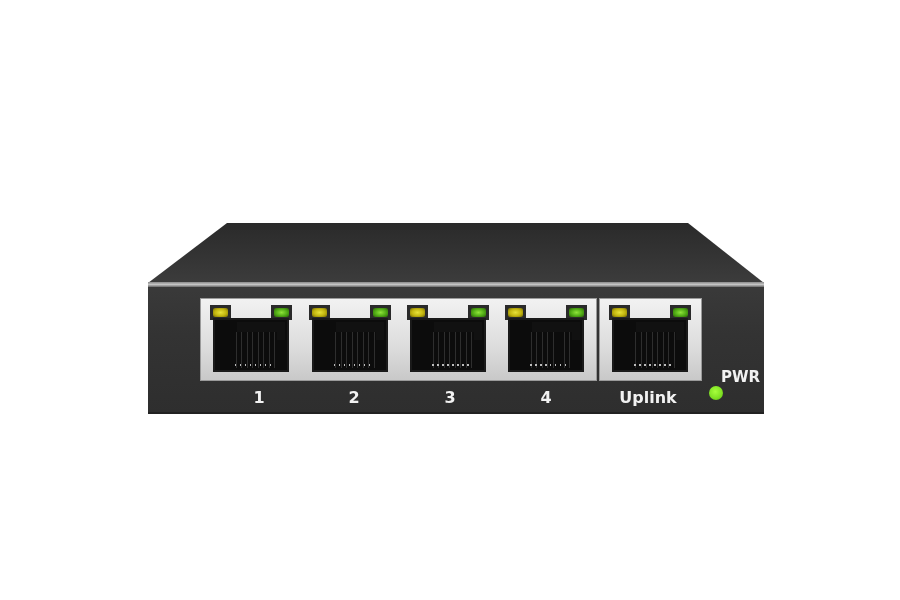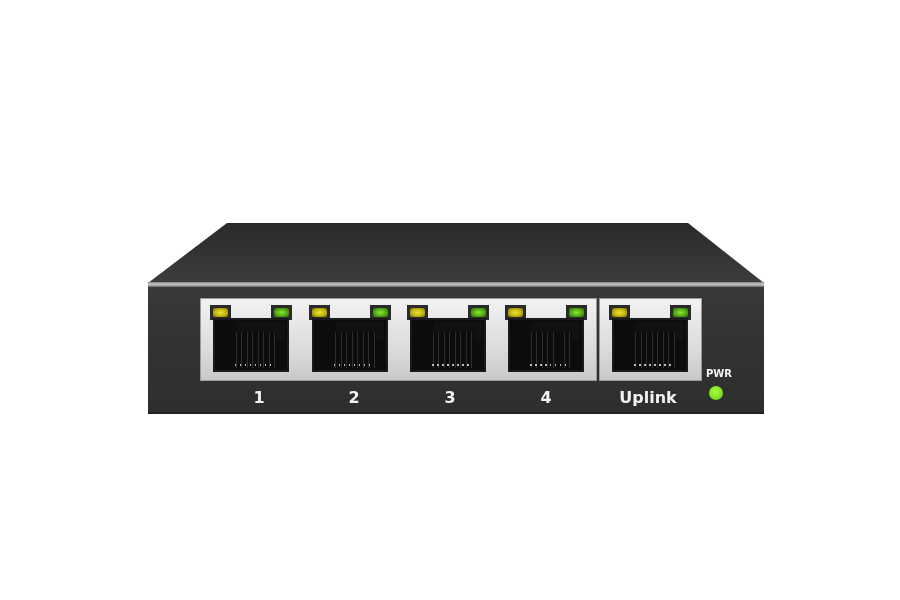--- a/index.html
+++ b/index.html
@@ -52,22 +52,22 @@
   .led.yellow { left: 10px; background: radial-gradient(ellipse at 50% 50%, #e8e23a 0%, #c2b50e 55%, #6c6205 100%); }
   .led.green { right: 10px; background: radial-gradient(ellipse at 50% 50%, #8fe33a 0%, #4faa14 55%, #2a5e08 100%); }
   .led-housing {
     position: absolute; top: 7px; width: 21px; height: 15px; background: #2a2a2a;
   }
   .port-label {
     position: absolute; top: 388px; color: #f2f2f2; font-family: "DejaVu Sans", sans-serif;
     font-weight: bold; font-size: 16px; text-align: center; width: 96px;
   }
   .pwr-label {
-    position: absolute; left: 706px; top: 368px; color: #f2f2f2;
-    font-family: "DejaVu Sans", sans-serif; font-weight: bold; font-size: 10px;
+    position: absolute; left: 721px; top: 368px; color: #f2f2f2;
+    font-family: "DejaVu Sans", sans-serif; font-weight: bold; font-size: 15px;
   }
   .pwr-led {
     position: absolute; left: 709px; top: 386px; width: 14px; height: 14px; border-radius: 50%;
     background: radial-gradient(circle at 45% 40%, #a6ff3c 0%, #7ee022 60%, #58b010 100%);
   }
 </style>
 </head>
 <body>
 
 <div class="switch">

